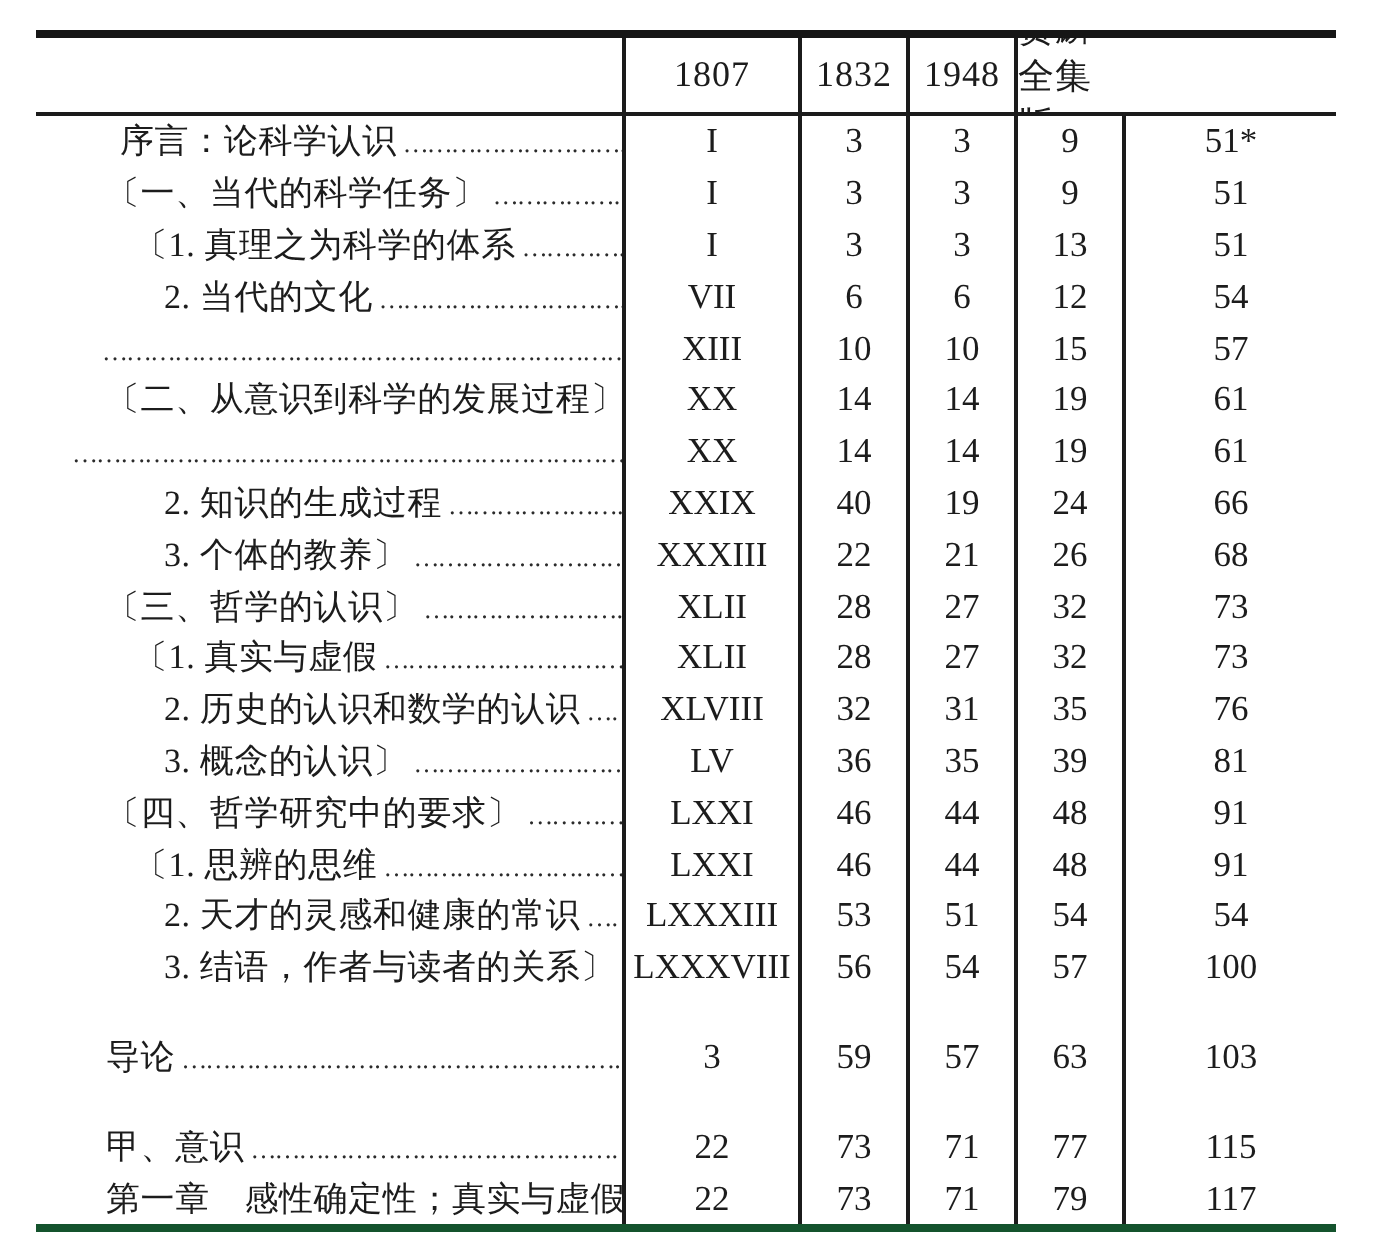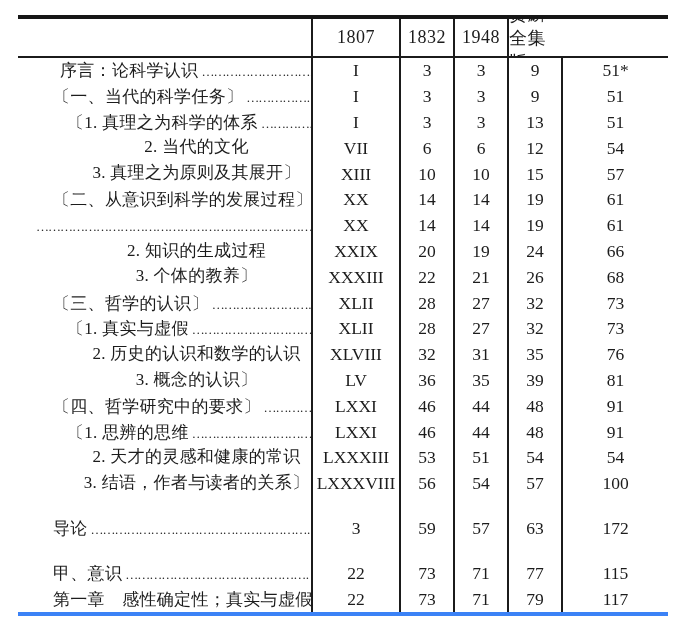--- a/index.html
+++ b/index.html
@@ -7,21 +7,21 @@
   body{
     width:687px;height:623px;overflow:hidden;
     font-family:"Liberation Serif","DejaVu Serif",serif;
     color:#1c1c1c;
     -webkit-font-smoothing:antialiased;
   }
   .page{position:relative;padding:15px 0 0 18px;}
   .ctable{
     width:650px;
     border-top:4px solid #161616;
-    border-bottom:4px solid #3b82f6;
+    border-bottom:4px solid #14532d;
   }
   .row{
     display:grid;
     grid-template-columns:295px 88px 54px 54px 54px 105px;
     height:25.8px;
   }
   .row.header{
     height:37px;
     border-bottom:2px solid #1b1b1b;
   }
@@ -38,21 +38,21 @@
   .cell.label{
     justify-content:flex-start;
     font-size:17px;
     letter-spacing:.3px;
   }
   .cell.val{font-size:17.5px;}
   .row.header .cell{font-size:18px;letter-spacing:.5px;}
   .ind0{padding-left:1px;}
   .ind1{padding-left:8px;}
   .ind2{padding-left:15px;}
-  .ind3{padding-left:30px;flex-direction:column;}
+  .ind3{padding-left:30px;}
   .lbl{white-space:nowrap;flex:0 0 auto;margin-left:34px;}
   .leader{
     flex:1 1 auto;
     overflow:hidden;
     white-space:nowrap;
     font-size:13px;
     color:#2b2b2b;
     padding:3px 2px 0 3px;
     letter-spacing:-1px;
   }
@@ -111,21 +111,20 @@
             <span class="leader">……………………………………………………………………………………</span>
           </div>
           <div class="cell val">VII</div>
           <div class="cell val">6</div>
           <div class="cell val">6</div>
           <div class="cell val">12</div>
           <div class="cell val">54</div>
         </div>
         <div class="row">
           <div class="cell label ind3">
-            <span class="lbl">3. 真理之为原则及其展开〕</span>
             <span class="leader">……………………………………………………………………………………</span>
           </div>
           <div class="cell val">XIII</div>
           <div class="cell val">10</div>
           <div class="cell val">10</div>
           <div class="cell val">15</div>
           <div class="cell val">57</div>
         </div>
         <div class="row">
           <div class="cell label ind0">
@@ -147,21 +146,21 @@
           <div class="cell val">14</div>
           <div class="cell val">19</div>
           <div class="cell val">61</div>
         </div>
         <div class="row">
           <div class="cell label ind3">
             <span class="lbl">2. 知识的生成过程</span>
             <span class="leader">……………………………………………………………………………………</span>
           </div>
           <div class="cell val">XXIX</div>
-          <div class="cell val">20</div>
+          <div class="cell val">40</div>
           <div class="cell val">19</div>
           <div class="cell val">24</div>
           <div class="cell val">66</div>
         </div>
         <div class="row">
           <div class="cell label ind3">
             <span class="lbl">3. 个体的教养〕</span>
             <span class="leader">……………………………………………………………………………………</span>
           </div>
           <div class="cell val">XXXIII</div>
@@ -268,21 +267,21 @@
         </div>
         <div class="row">
           <div class="cell label ind0">
             <span class="lbl">导论</span>
             <span class="leader">……………………………………………………………………………………</span>
           </div>
           <div class="cell val">3</div>
           <div class="cell val">59</div>
           <div class="cell val">57</div>
           <div class="cell val">63</div>
-          <div class="cell val">172</div>
+          <div class="cell val">103</div>
         </div>
         <div class="row spacer">
           <div class="cell label ind0"></div>
           <div class="cell val"></div>
           <div class="cell val"></div>
           <div class="cell val"></div>
           <div class="cell val"></div>
           <div class="cell val"></div>
         </div>
         <div class="row">

